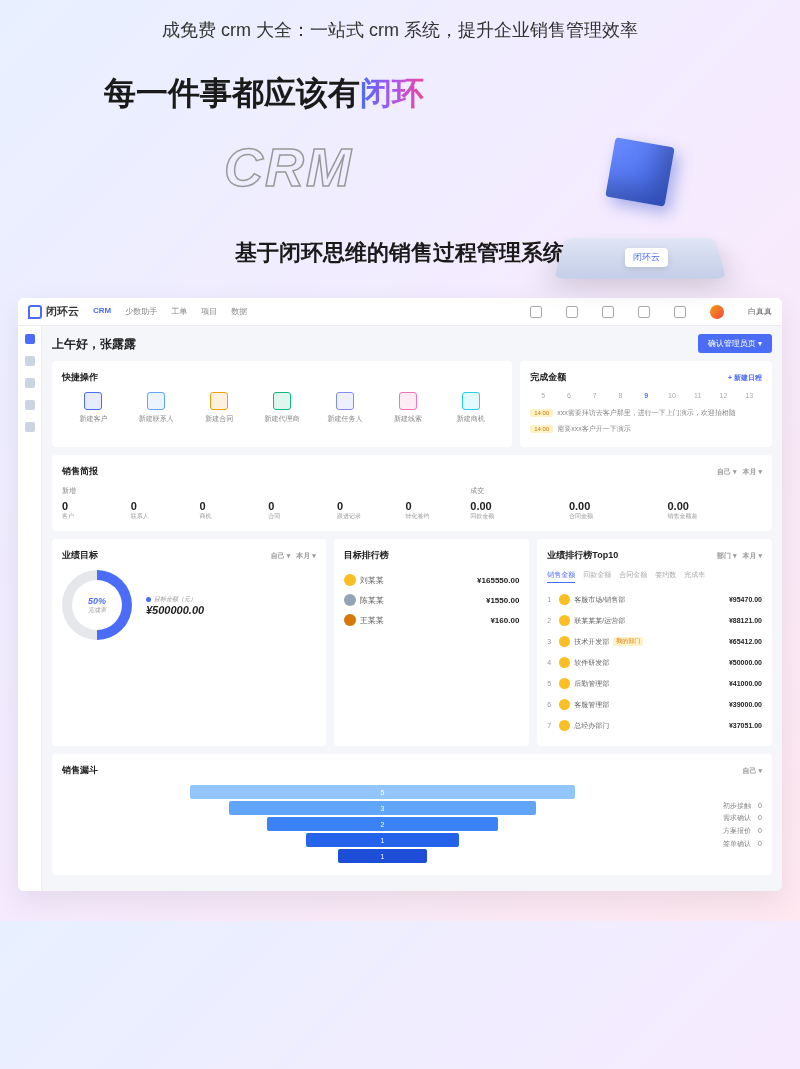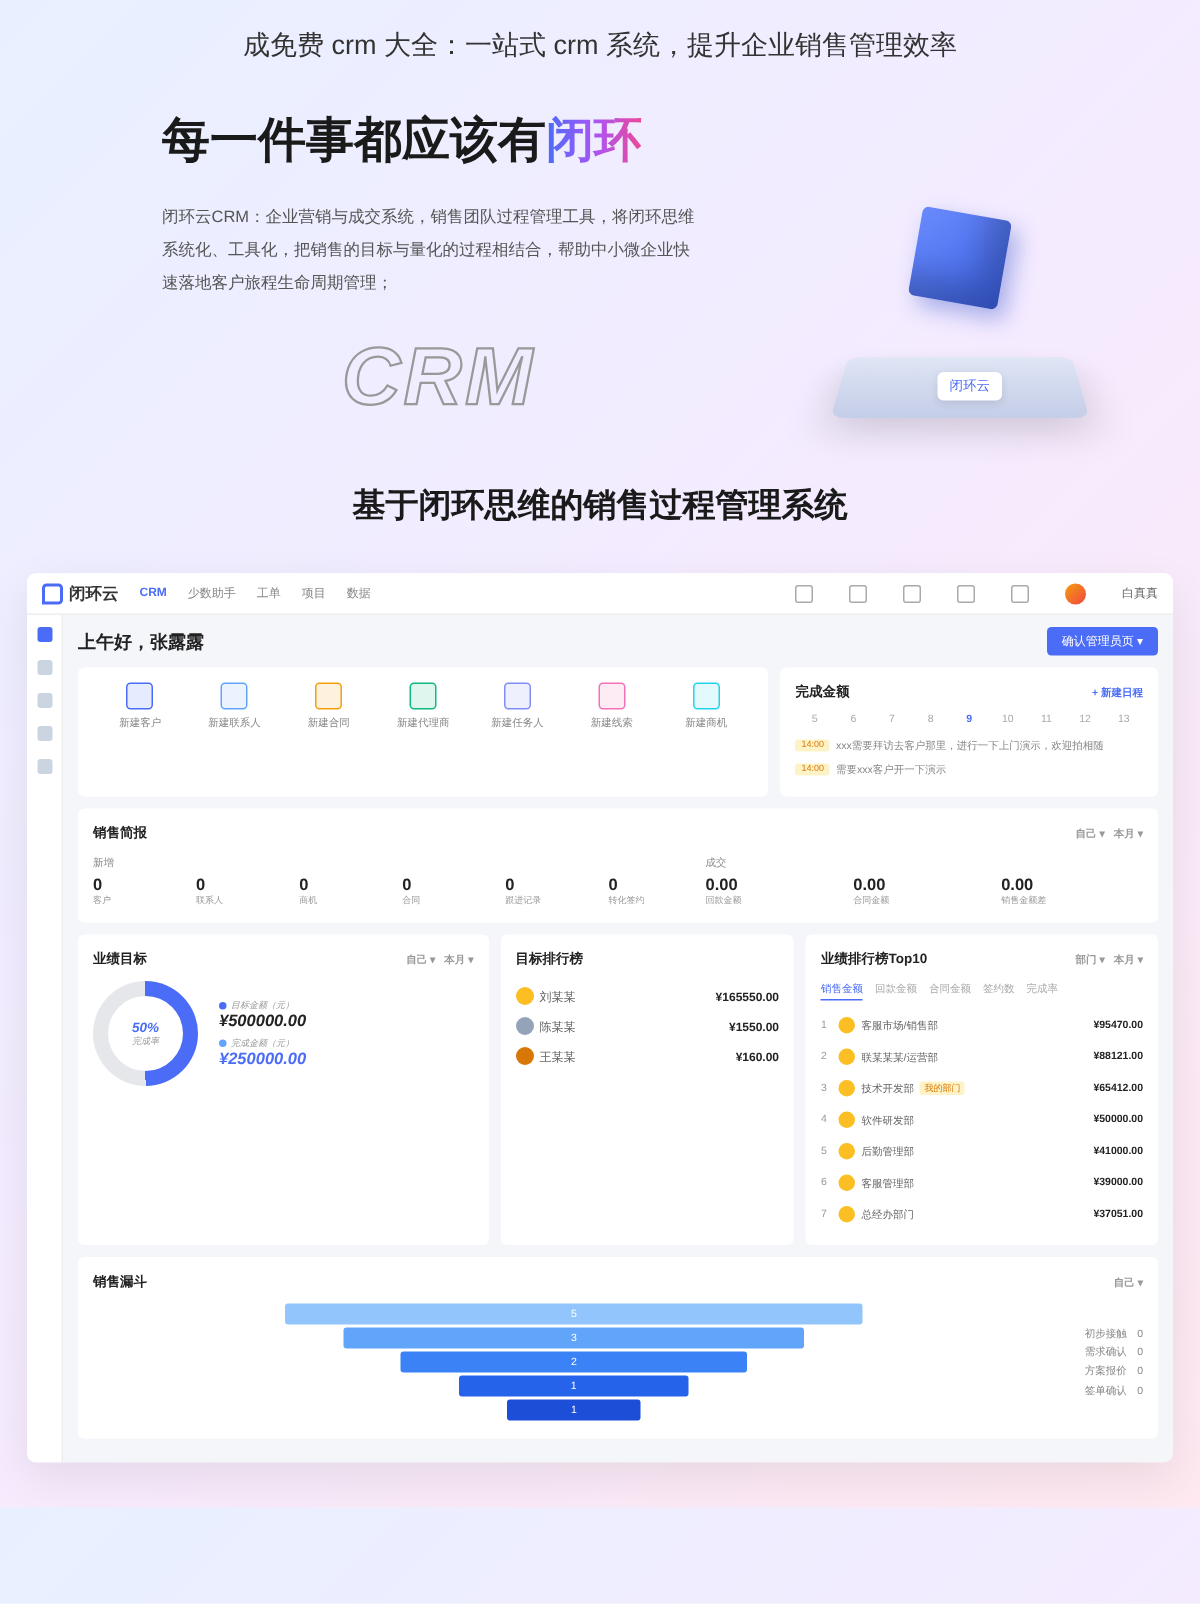--- a/index.html
+++ b/index.html
@@ -1,18 +1,18 @@
 <!DOCTYPE html>
 <html><head>
 <meta charset="utf-8">
 <style>
 * { margin: 0; padding: 0; box-sizing: border-box; }
 body { font-family: -apple-system, "PingFang SC", "Microsoft YaHei", sans-serif; width: 800px; background: linear-gradient(135deg, #e8f0ff 0%, #f5ebff 50%, #ffe8f0 100%); }
 .page-title { text-align: center; font-size: 18px; color: #333; padding: 18px 0 10px; font-weight: 400; }
-.hero { padding: 20px 108px 10px; position: relative; }
+.hero { padding: 20px 63px 10px; position: relative; margin-left: 41px; }
 .hero-h1 { font-size: 32px; font-weight: 900; color: #1a1a1a; margin-bottom: 18px; }
 .hero-h1 .grad { background: linear-gradient(90deg, #4a6cf7 0%, #a855f7 50%, #ec4899 100%); -webkit-background-clip: text; background-clip: text; color: transparent; }
 .hero-desc { font-size: 11px; color: #555; line-height: 2; max-width: 360px; }
 .hero-3d { position: absolute; right: 60px; top: 60px; width: 200px; height: 200px; }
 .cube-wrap { position: relative; width: 100%; height: 100%; }
 .platform { position: absolute; bottom: 20px; left: 20px; width: 160px; height: 70px; background: linear-gradient(180deg,#e0e6f5,#c5cee8); border-radius: 8px; transform: perspective(400px) rotateX(55deg); box-shadow: 0 15px 30px rgba(0,0,0,.15); }
 .cube { position: absolute; top: 30px; left: 70px; width: 60px; height: 60px; background: linear-gradient(135deg,#6b8cff,#3a5fe0); transform: rotate(10deg); border-radius: 4px; box-shadow: inset -15px -15px 20px rgba(0,0,0,.2), 6px 6px 15px rgba(50,80,200,.4); }
 .tag3d { position: absolute; bottom: 45px; left: 85px; background:#fff; padding:3px 8px; border-radius:4px; font-size:9px; color:#4a6cf7; box-shadow:0 2px 6px rgba(0,0,0,.1); }
 .crm-outline { font-size: 54px; font-weight: 900; font-style: italic; color: transparent; -webkit-text-stroke: 1.5px #999; margin: 20px 0 10px 120px; letter-spacing: 2px; }
 .subtitle { text-align: center; font-size: 22px; font-weight: 900; color: #1a1a1a; margin: 20px 0 30px; }
@@ -91,21 +91,20 @@
 </style>
 </head>
 <body>
 
 <div class="page-title">成免费 crm 大全：一站式 crm 系统，提升企业销售管理效率</div>
 
 <div class="hero">
   <h1 class="hero-h1">
     <span>每一件事都应该有</span><span class="grad">闭环</span>
   </h1>
-  <p class="hero-desc">闭环云CRM：企业营销与成交系统，销售团队过程管理工具，将闭环思维系统化、工具化，把销售的目标与量化的过程相结合，帮助中小微企业快速落地客户旅程生命周期管理；</p>
   <div class="hero-3d">
     <div class="cube-wrap">
       <div class="platform"></div>
       <div class="cube"></div>
       <div class="tag3d">闭环云</div>
     </div>
   </div>
   <div class="crm-outline">CRM</div>
 </div>
 
@@ -143,20 +142,23 @@
       <span class="side-ic"></span>
     </div>
     <div class="db-main">
       <div class="greet-row">
         <div class="greet">上午好，张露露</div>
         <div class="btn-pri">确认管理员页 ▾</div>
       </div>
 
       <div class="row2">
         <div class="panel quick">
+          <div class="panel-t">
+              <span>快捷操作</span>
+            </div>
           <div class="quick-items" id="qitems">
               <div class="qi">
                 <div class="qi-ic" style="background:#4a6cf722;border:1px solid #4a6cf7"></div>
                 <div class="qi-lbl">新建客户</div>
               </div>
               <div class="qi">
                 <div class="qi-ic" style="background:#60a5fa22;border:1px solid #60a5fa"></div>
                 <div class="qi-lbl">新建联系人</div>
               </div>
               <div class="qi">
@@ -285,27 +287,20 @@
                 </div>
             </div>
             <div class="goal-nums">
               <div class="goal-line">
                 <div class="goal-lbl">
                     <span class="dot" style="background:#4a6cf7"></span>
                     <span>目标金额（元）</span>
                   </div>
                 <div class="goal-val">¥500000.00</div>
               </div>
-              <div class="goal-line">
-                <div class="goal-lbl">
-                    <span class="dot" style="background:#60a5fa"></span>
-                    <span>完成金额（元）</span>
-                  </div>
-                <div class="goal-val" style="color:#4a6cf7">¥250000.00</div>
-              </div>
             </div>
           </div>
         </div>
         <div class="panel perf">
           <div class="panel-t">
               <span>目标排行榜</span>
             </div>
           <div id="perfrows">
               <div class="perf-row">
                 <div class="perf-u">

